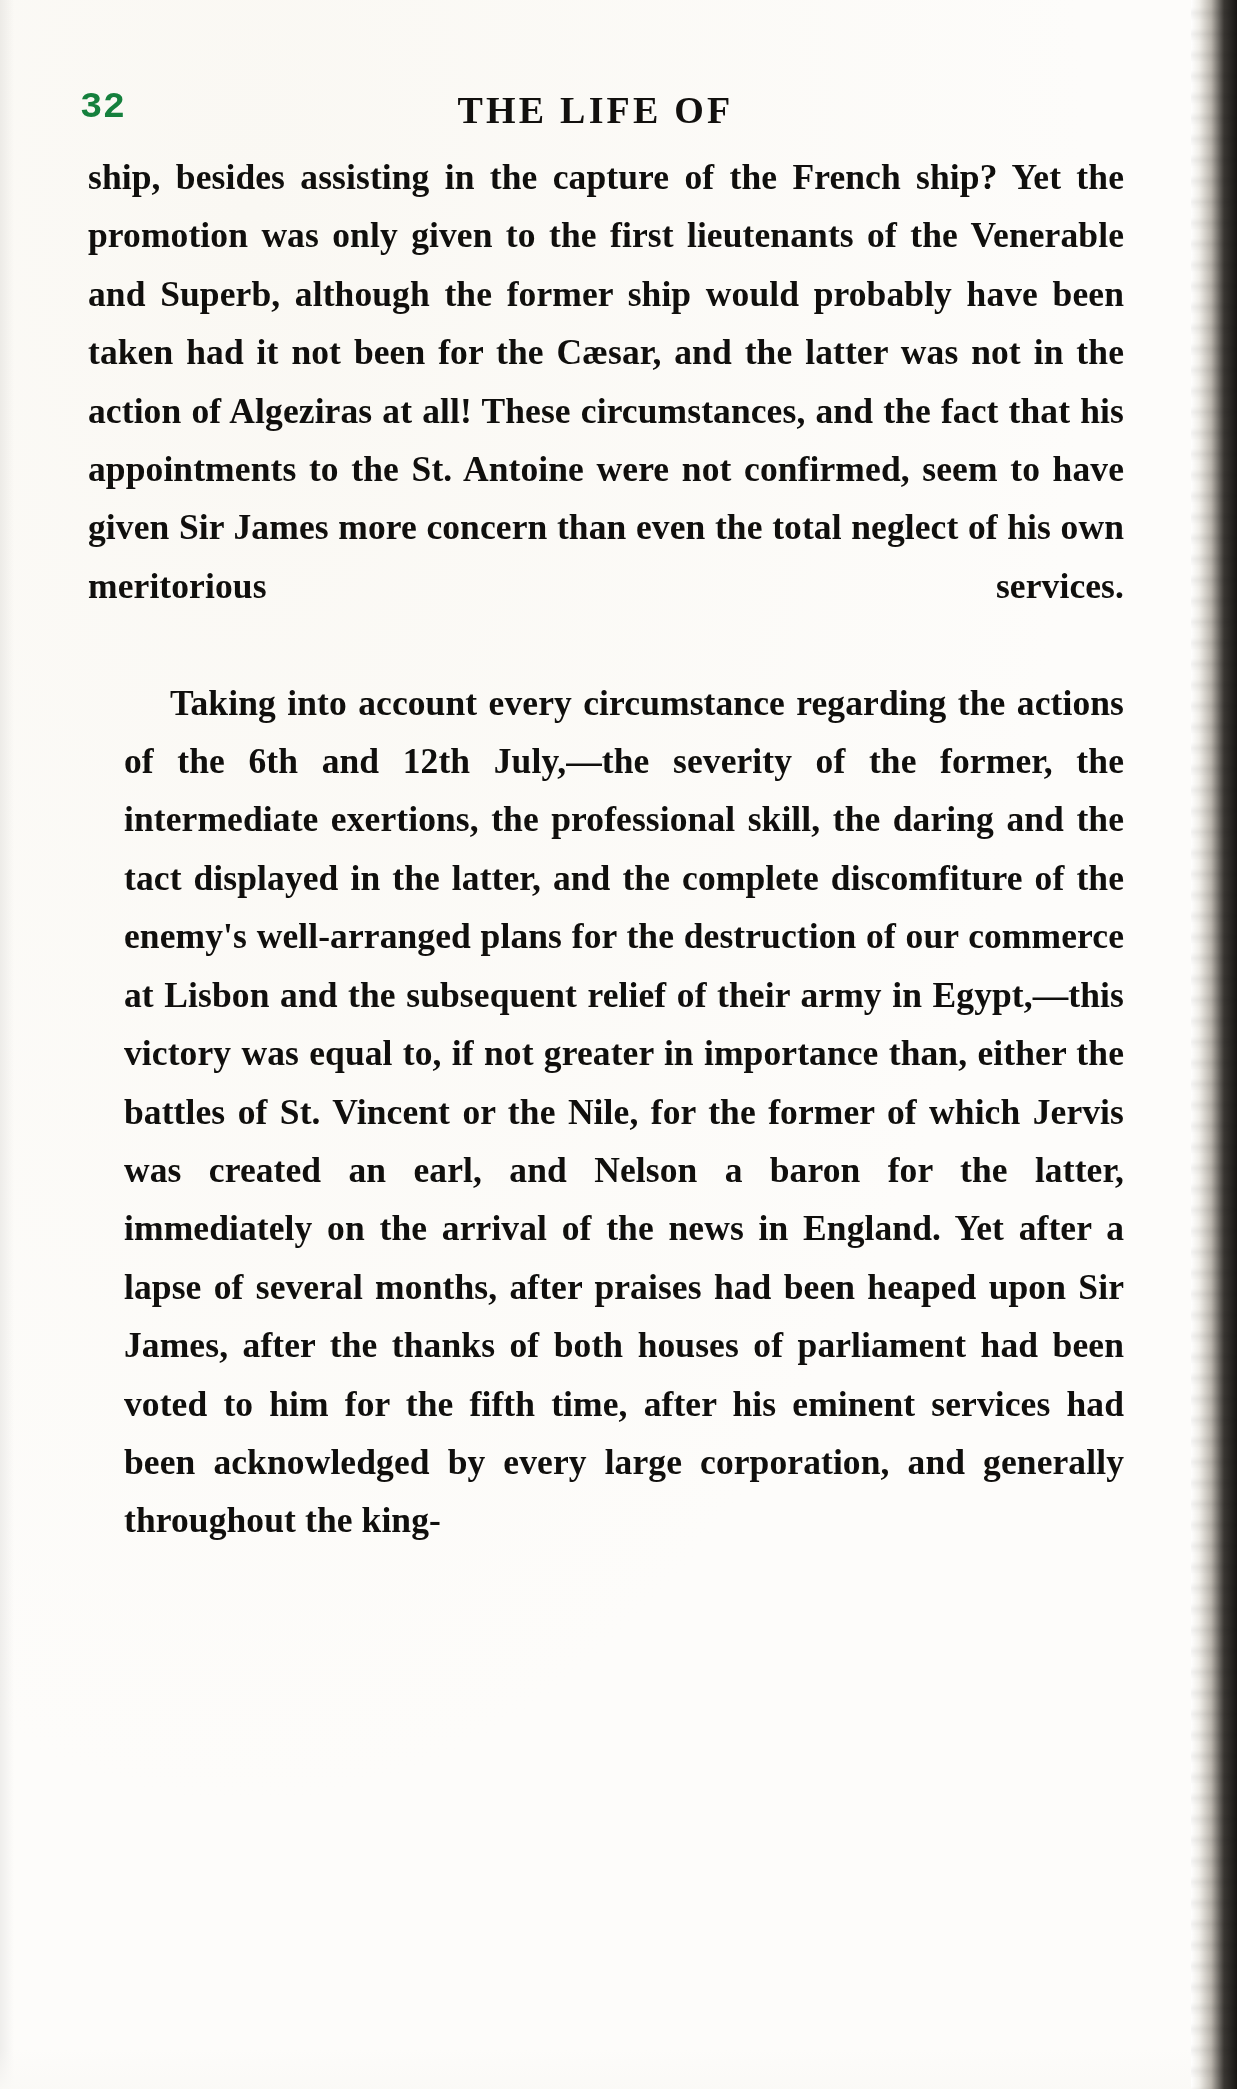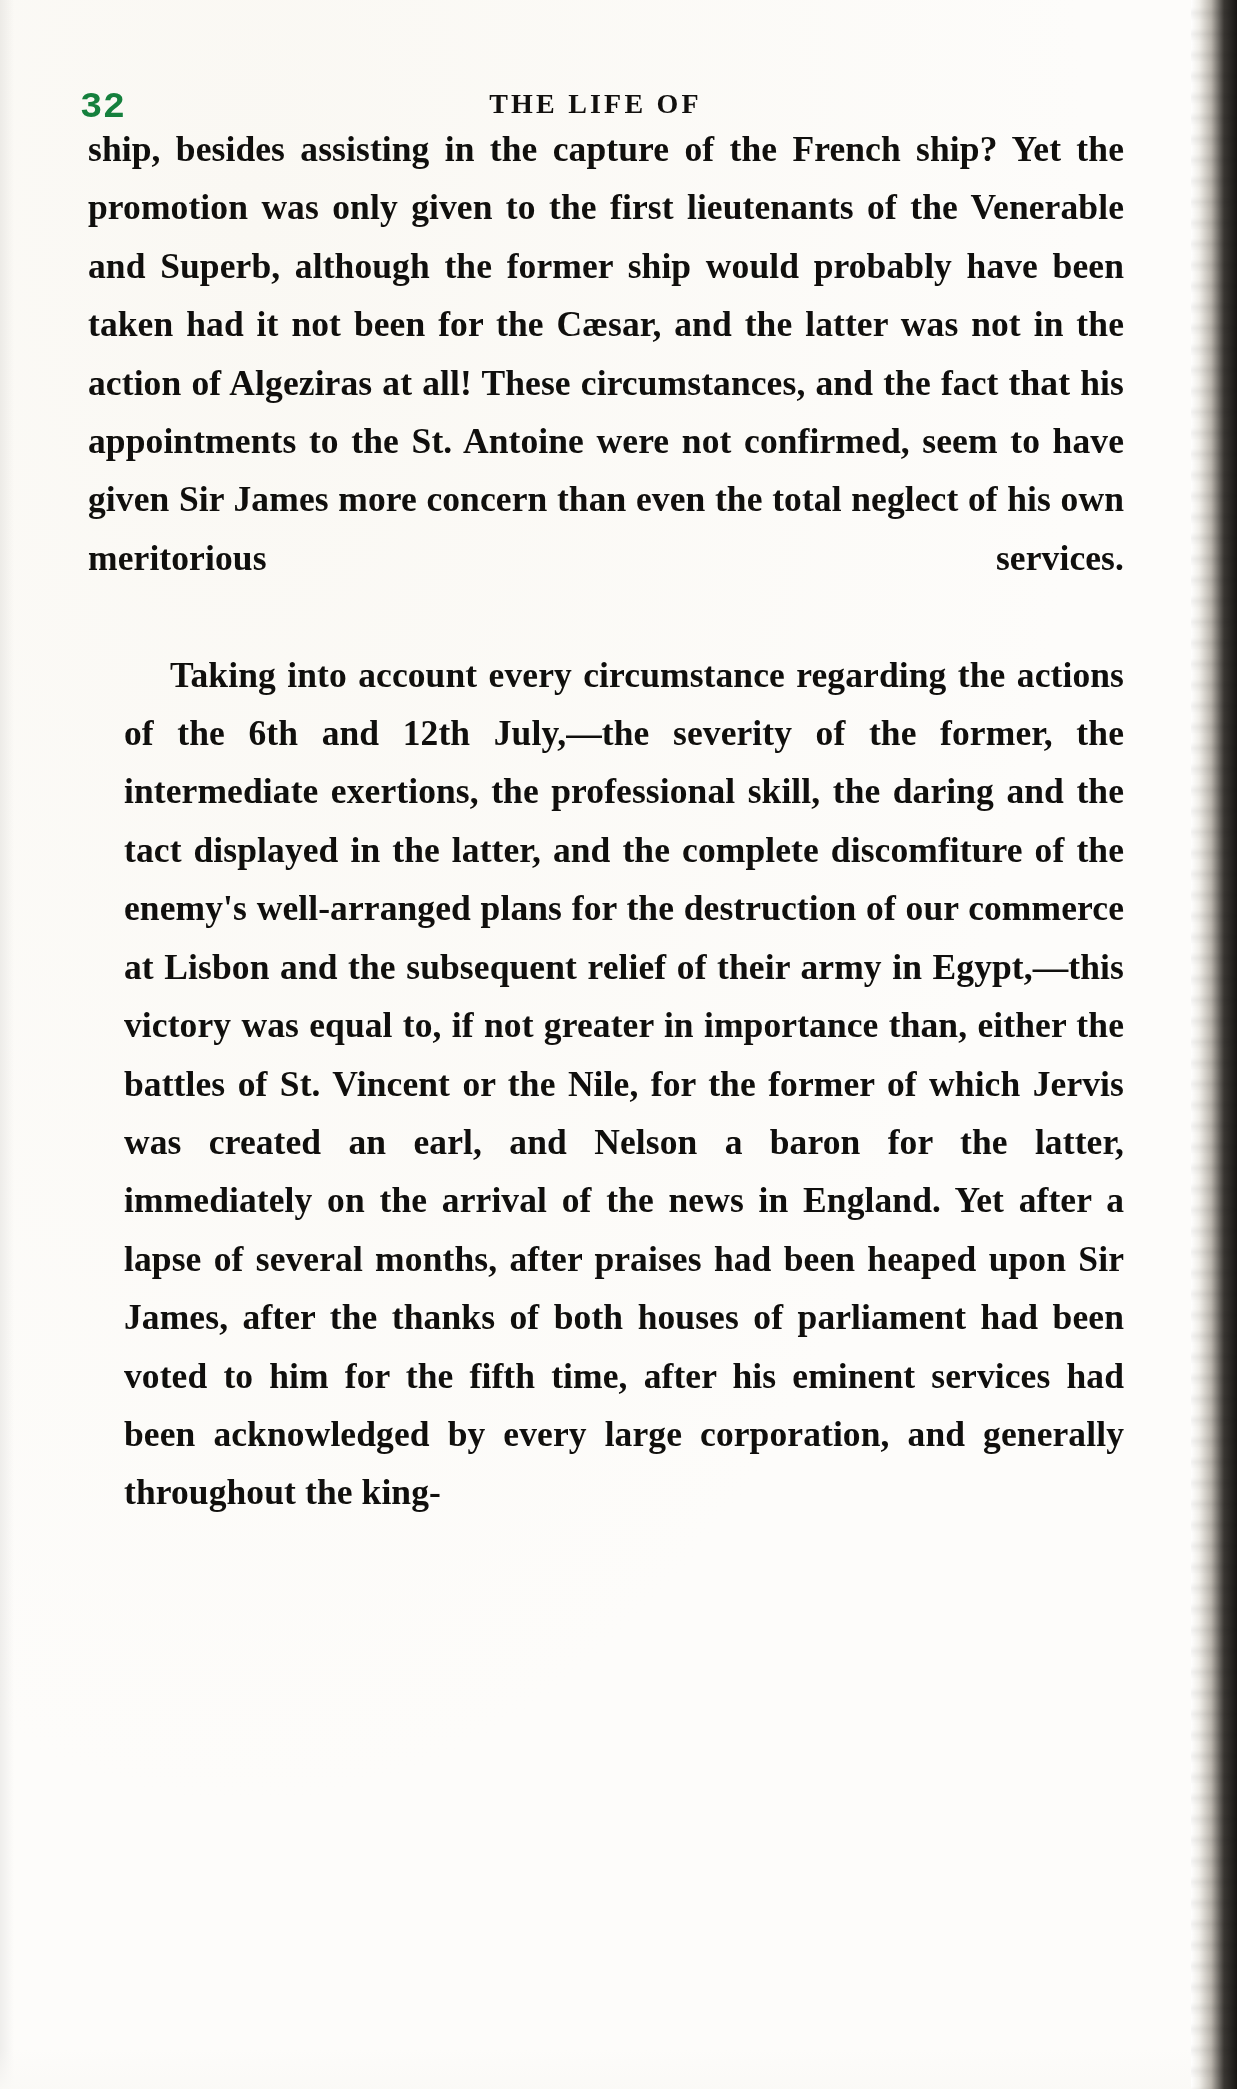--- a/index.html
+++ b/index.html
@@ -71,32 +71,32 @@
     letter-spacing: 0.5px;
     color: #15803d;
     font-family: Liberation Mono, monospace;
   }
   .running-head {
     position: absolute;
     left: 0;
     top: 48px;
     width: 1191px;
     text-align: center;
-    font-size: 28px;
+    font-size: 38px;
     letter-spacing: 3.2px;
     color: #12100e;
     font-family: "Liberation Serif", serif;
     font-weight: 600;
     box-sizing: border-box;
   }
 
   .textblock {
     position: absolute;
     left: 88px;
-    top: 120px;
+    top: 148px;
     width: 1036px;
   }
 
   .para {
     margin: 0;
     color: #100f0d;
     font-size: 35.5px;
     line-height: 58.4px;
     font-family: "Liberation Serif", serif;
     font-weight: 600;

